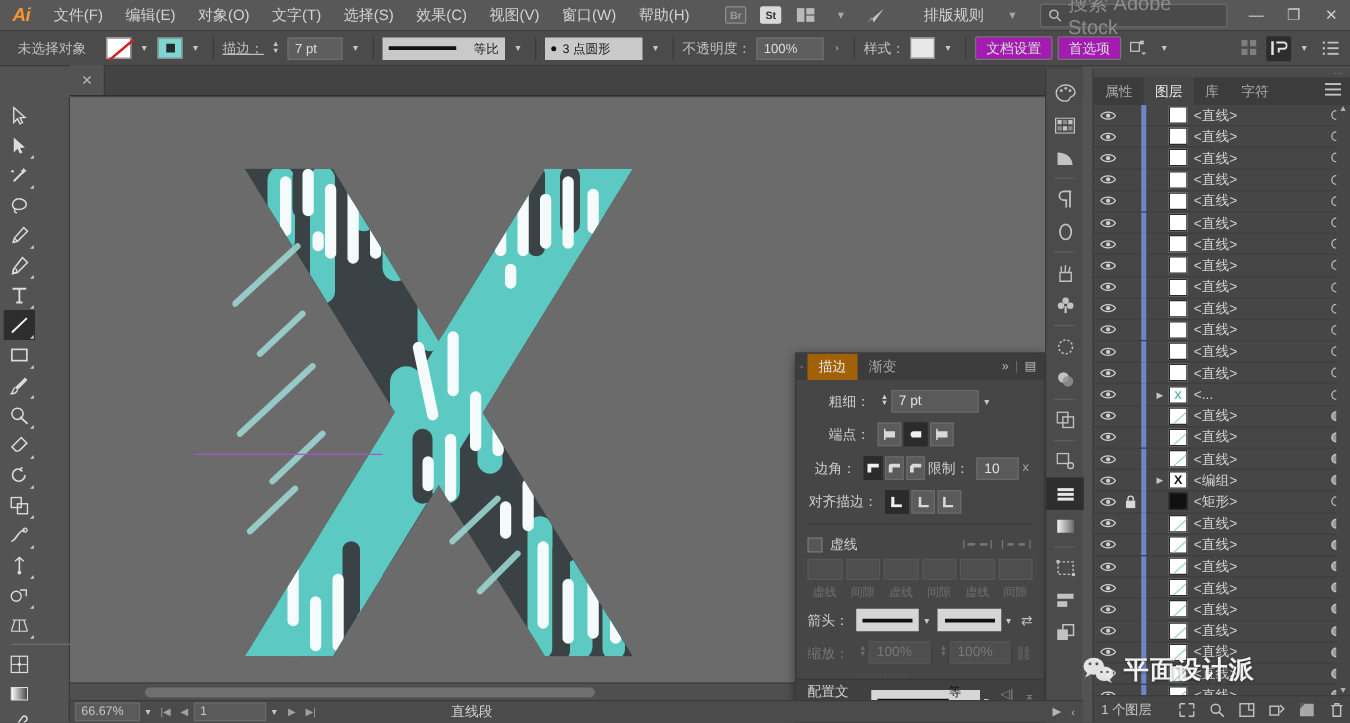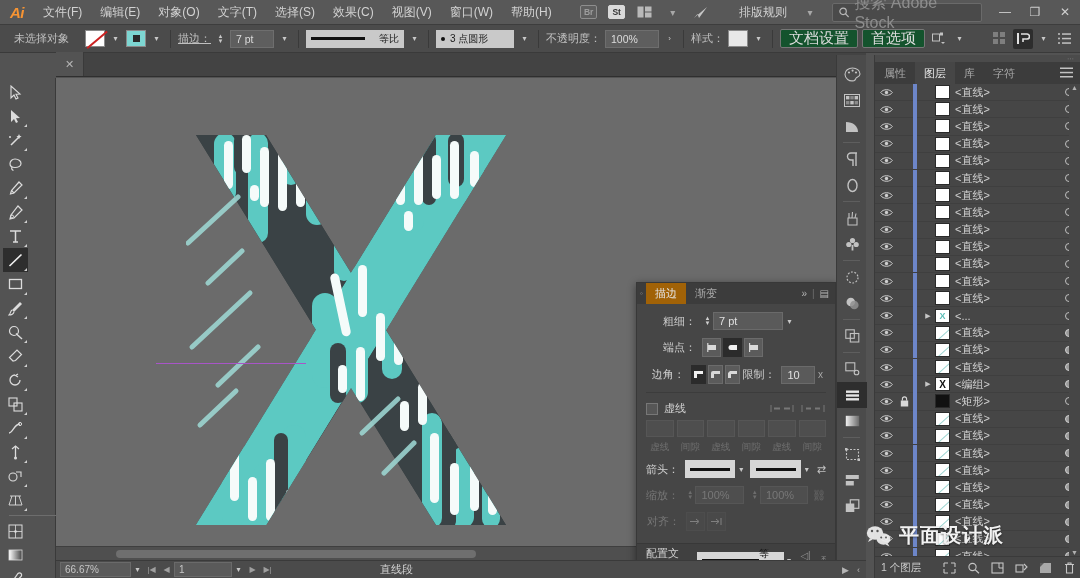--- a/index.html
+++ b/index.html
@@ -83,22 +83,22 @@
     width:78px; height:18px; background:#c9c9c9; display:flex; align-items:center;
     gap:5px; padding:0 5px; font-size:10px; color:#1a1a1a;
   }
   .dotbrush .dot{ width:4px; height:4px; border-radius:50%; background:#111; }
   .opacity-field{
     height:18px; background:#5e5e5e; border:1px solid #6e6e6e; color:#dcdcdc;
     font-size:10.5px; display:flex; align-items:center; padding:0 5px; width:54px;
   }
   .style-sw{ width:20px; height:17px; background:#e8e8e8; border:1px solid #8a8a8a; }
   .btn{
-    height:19px; background:#14532d; border:1px solid #767676; border-radius:2px;
-    color:#dcdcdc; font-size:15px; padding:0 8px; display:flex; align-items:center;
+    height:19px; background:#a21caf; border:1px solid #767676; border-radius:2px;
+    color:#dcdcdc; font-size:11px; padding:0 8px; display:flex; align-items:center;
   }
   .cb-right{ margin-left:auto; display:flex; align-items:center; gap:4px; }
   .mini-ic{ width:20px; height:20px; display:flex; align-items:center; justify-content:center; color:#bbb; }
   .mini-ic.active{ background:#2d2d2d; border-radius:2px; color:#e8e8e8; }
 
   
   .tabbar{
     height:24px; background:#434343; display:flex; align-items:flex-end;
     margin-left:56px; margin-right:214px; border-bottom:1px solid #2f2f2f;
   }
@@ -266,21 +266,21 @@
   .rd-foot .fic{ width:22px; height:20px; display:flex; align-items:center; justify-content:center; color:#c6c6c6; }
   .rd-foot .spacer{ flex:1; }
 
   
   .statusbar{
     position:absolute; left:56px; right:214px; bottom:0; height:18px; background:#4b4b4b;
     display:flex; align-items:center; border-top:1px solid #3a3a3a; font-size:10.5px; color:#c6c6c6;
   }
   .sb-zoom{
     height:15px; background:#5a5a5a; border:1px solid #6a6a6a; display:flex; align-items:center;
-    padding:0 4px; margin-left:4px; width:71px; font-size:10px;
+    padding:0 4px; margin-left:4px; width:52px; font-size:10px;
   }
   .sb-ic{ width:15px; display:flex;align-items:center;justify-content:center; color:#9f9f9f; font-size:8px; }
   .sb-page{
     height:15px; background:#5a5a5a; border:1px solid #6a6a6a; display:flex; align-items:center;
     padding:0 4px; width:58px; font-size:10px;
   }
   .sb-tool{ margin-left:105px; font-size:11px; color:#d0d0d0; }
   .sb-right{ margin-left:auto; display:flex; align-items:center; gap:8px; padding-right:6px; color:#b5b5b5; font-size:9px; }
 
   
@@ -784,20 +784,41 @@
         <div class="sp-btn">
           <svg width="13" height="11" viewBox="0 0 13 11">
               <path d="M2 9 V4 L4 2 H11 V5 H5 V9 Z" fill="#d9d9d9"></path>
             </svg>
         </div>
         <div class="sp-lab" style="width:42px">限制：</div>
         <div class="sp-field sm">10</div>
         <div style="width:14px;text-align:center;color:#a8a8a8;font-size:10px">x</div>
       </div>
 
+      <div class="sp-row">
+        <div class="sp-lab" style="width:62px">对齐描边：</div>
+        <div class="sp-btn on">
+          <svg width="13" height="11" viewBox="0 0 13 11">
+              <rect x="2" y="1.5" width="2.5" height="8" fill="#f0f0f0"></rect>
+              <rect x="2" y="7.5" width="8.5" height="2.2" fill="#f0f0f0"></rect>
+            </svg>
+        </div>
+        <div class="sp-btn">
+          <svg width="13" height="11" viewBox="0 0 13 11">
+              <rect x="3" y="1.5" width="2" height="8" fill="#d9d9d9"></rect>
+              <rect x="3" y="8" width="8" height="1.8" fill="#d9d9d9"></rect>
+            </svg>
+        </div>
+        <div class="sp-btn">
+          <svg width="13" height="11" viewBox="0 0 13 11">
+              <rect x="1.5" y="1.5" width="2" height="8" fill="#d9d9d9"></rect>
+              <rect x="1.5" y="8" width="8" height="1.8" fill="#d9d9d9"></rect>
+            </svg>
+        </div>
+      </div>
 
       <div class="sp-divider"></div>
 
       <div style="display:flex; align-items:center; margin-bottom:4px;">
         <div class="sp-check"></div>
         <span style="font-size:11px;color:#cfcfcf">虚线</span>
         <div style="margin-left:auto; display:flex; gap:5px; opacity:.4">
           <svg width="26" height="11" viewBox="0 0 26 11">
               <path d="M2 2 V9 M24 2 V9" stroke="#c0c0c0"></path>
               <rect x="5" y="4.5" width="6" height="2" fill="#c0c0c0"></rect>

